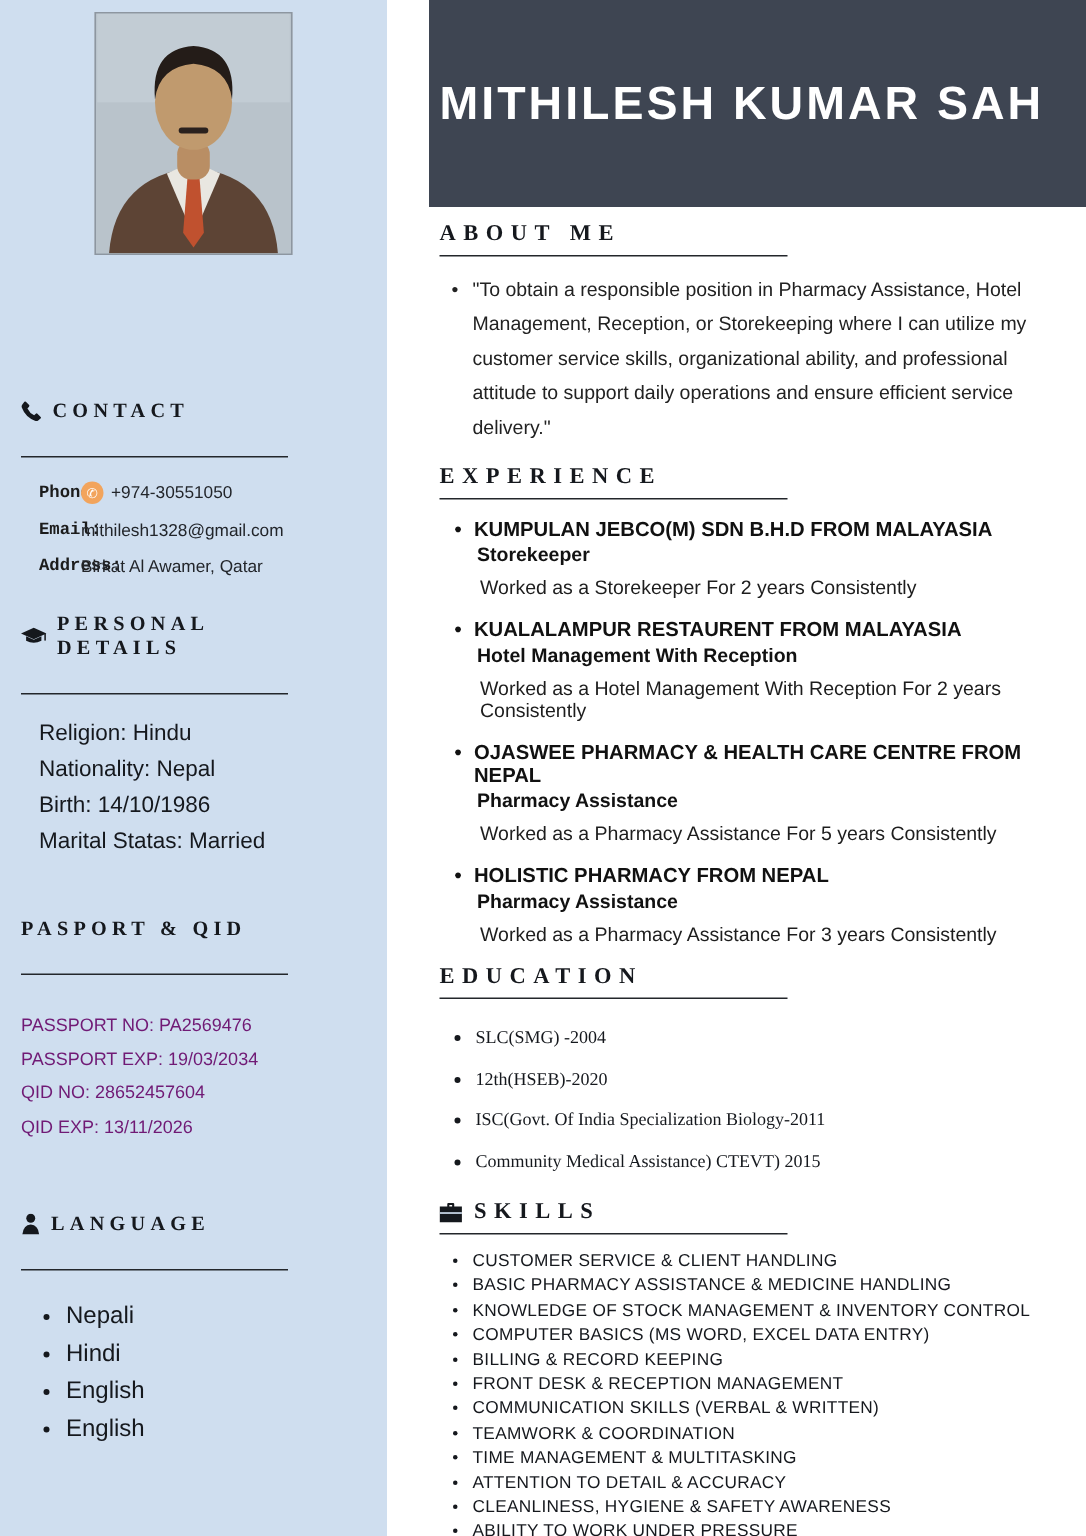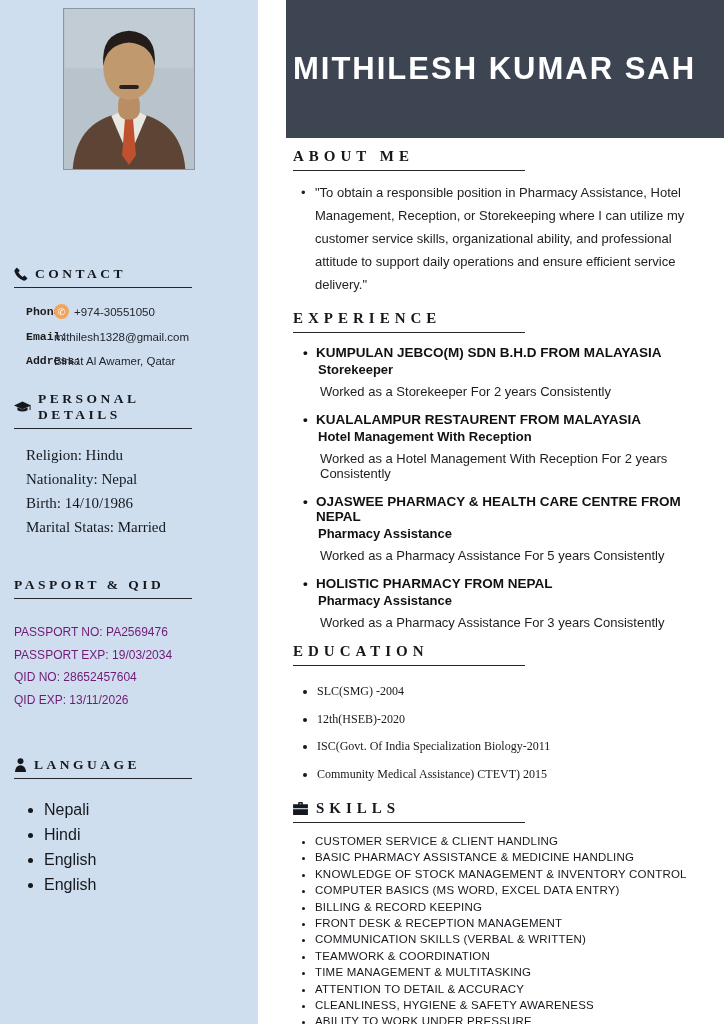--- a/index.html
+++ b/index.html
@@ -5,33 +5,33 @@
   * { box-sizing: border-box; margin: 0; padding: 0; }
   html, body { width: 724px; height: 1024px; }
   body { font-family: "Liberation Sans", sans-serif; color: #1c1c1c; background: #fff; }
   .page { display: flex; width: 724px; height: 1024px; overflow: hidden; background: #fff; }
 
   
   .sidebar { width: 258px; flex-shrink: 0; background: #cfdeef; padding: 8px 14px 0 14px; }
   .photo-frame { width: 132px; height: 162px; margin: 0 auto; border: 1px solid #8d96a0; background: #b9c3cb; overflow: hidden; }
   .photo-frame svg { display: block; width: 100%; height: 100%; }
 
-  .s-heading { display: flex; align-items: center; gap: 7px; font-family: "Liberation Serif", serif; font-weight: bold; font-size: 13.5px; letter-spacing: 3.5px; color: #15181d; border-bottom: 1.6px solid #23262b; padding-bottom: 5px; width: 178px; }
+  .s-heading { display: flex; align-items: center; gap: 7px; font-family: "Liberation Serif", serif; font-weight: bold; font-size: 13.5px; letter-spacing: 3.5px; color: #15181d; border-bottom: 1.6px solid #23262b; padding-bottom: 22px; width: 178px; }
   .s-heading svg { flex-shrink: 0; fill: #15181d; }
 
   .contact-section { margin-top: 96px; }
   .contact-rows { margin-top: 16px; padding-left: 12px; }
   .contact-row { display: flex; align-items: center; margin-bottom: 11px; font-size: 11.5px; }
   .contact-label { font-weight: bold; width: 28px; flex-shrink: 0; font-family: Liberation Mono, monospace; }
   .phone-badge { width: 15px; height: 15px; border-radius: 50%; background: #f2a45c; color: #fff; font-size: 9px; display: inline-flex; align-items: center; justify-content: center; margin-right: 5px; flex-shrink: 0; }
   .contact-value { font-size: 11.5px; color: #22252a; }
 
   .personal-section { margin-top: 24px; }
   .plain-list { margin-top: 14px; padding-left: 12px; }
-  .plain-list li { list-style: none; font-size: 15px; line-height: 24px; color: #15181d; font-family: Liberation Serif, serif; }
+  .plain-list li { list-style: none; font-size: 15px; line-height: 24px; color: #15181d; }
 
   .passport-section { margin-top: 38px; }
   .passport-list { margin-top: 22px; padding-left: 0; }
   .passport-list li { list-style: none; font-size: 12px; line-height: 22.5px; color: #701a75; }
 
   .language-section { margin-top: 46px; }
   .bullet-list-lg { margin-top: 18px; padding-left: 30px; }
   .bullet-list-lg li { font-size: 16px; line-height: 25px; color: #15181d; }
 
   

